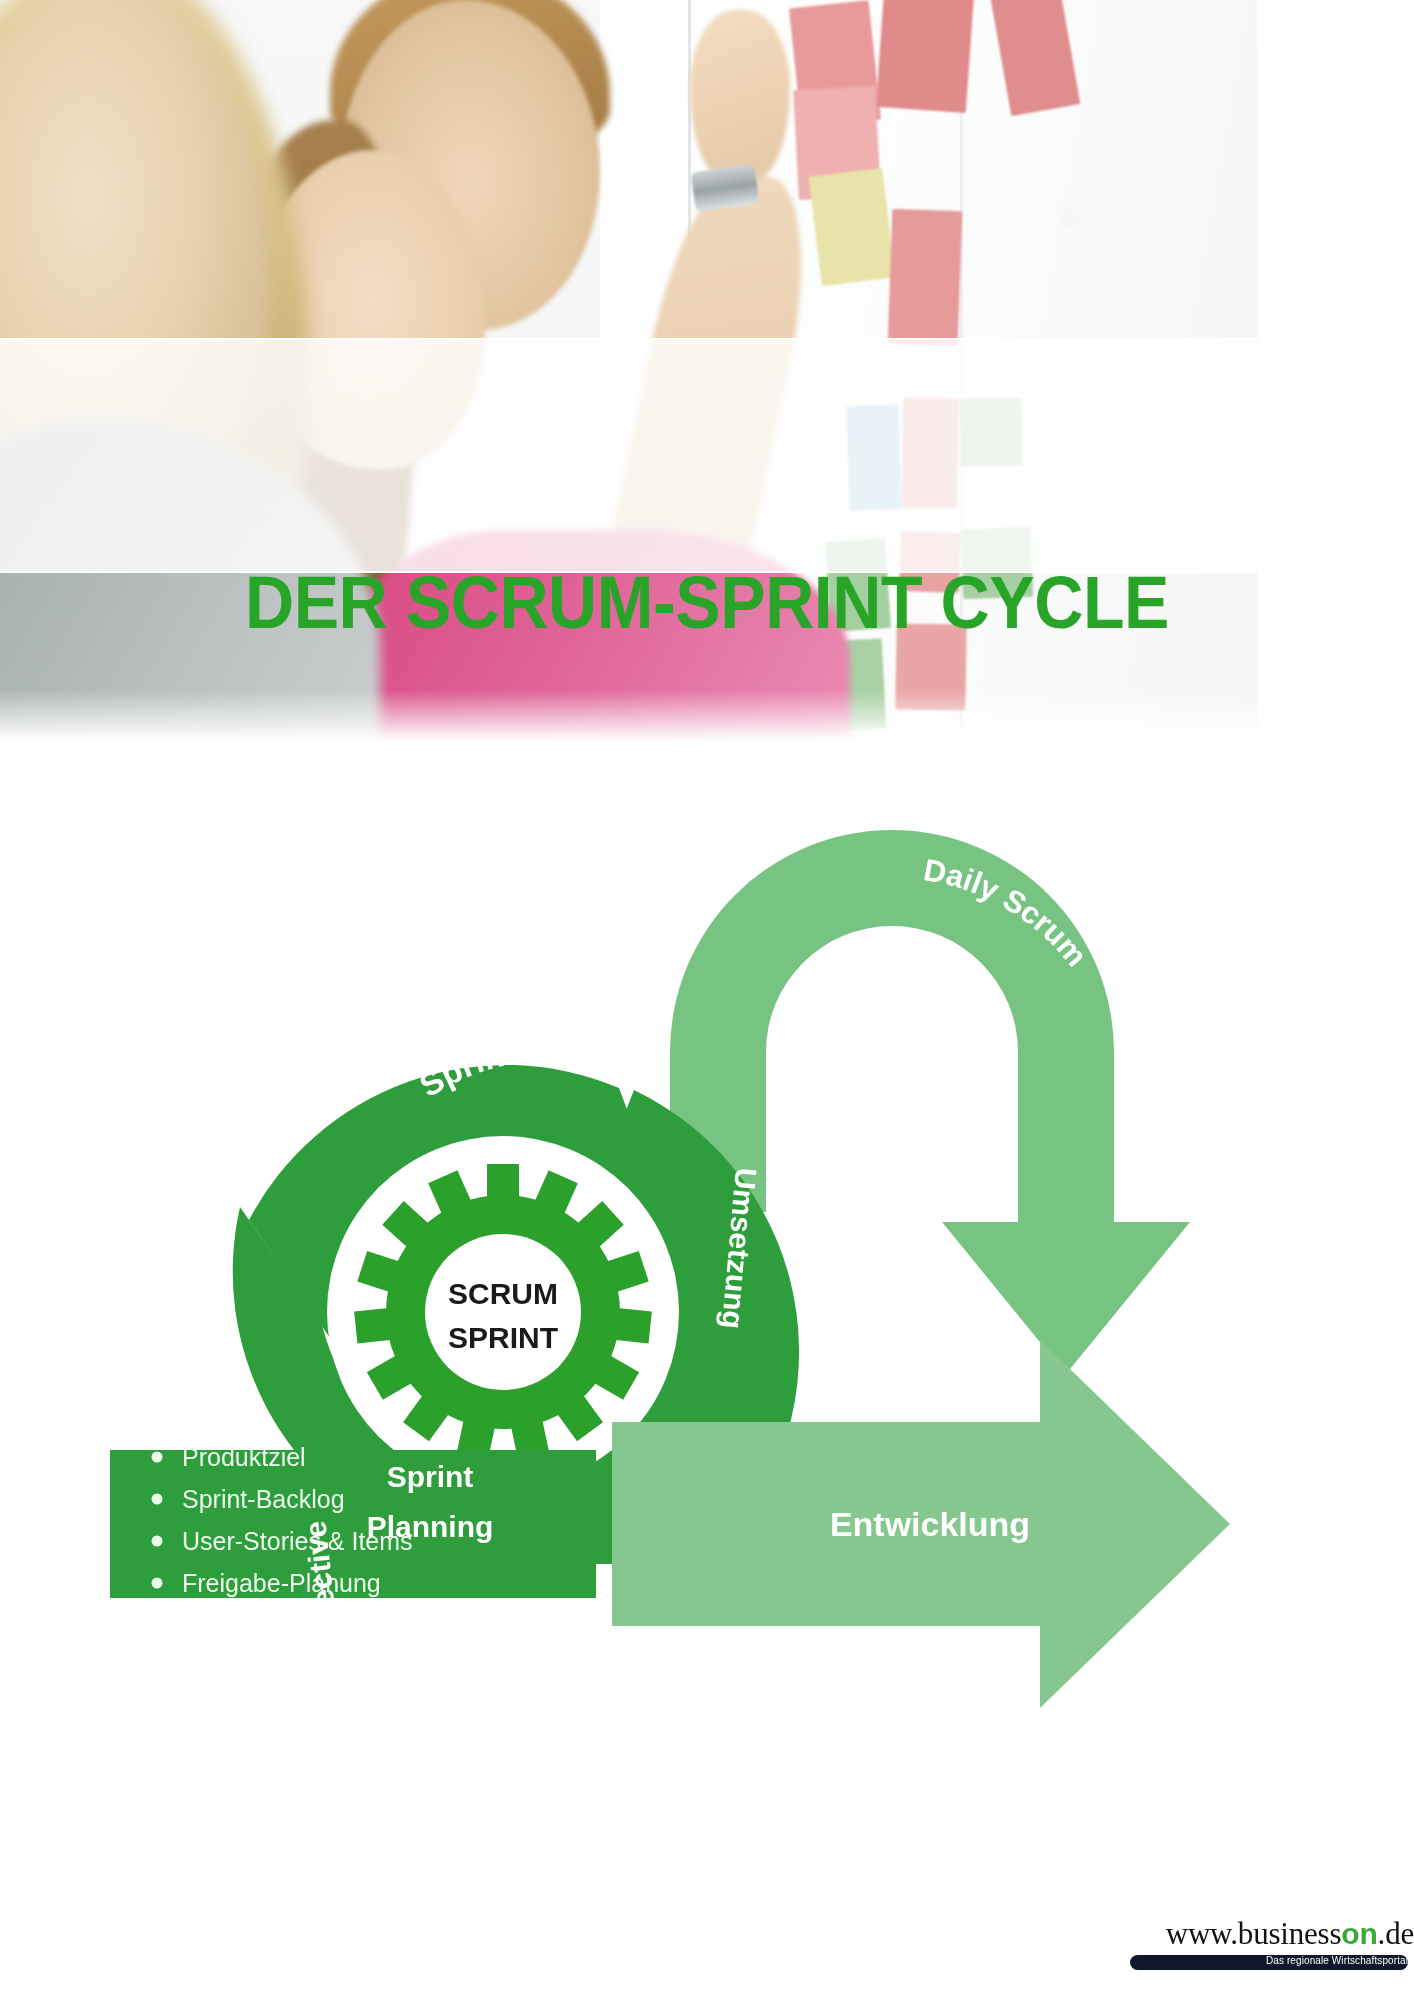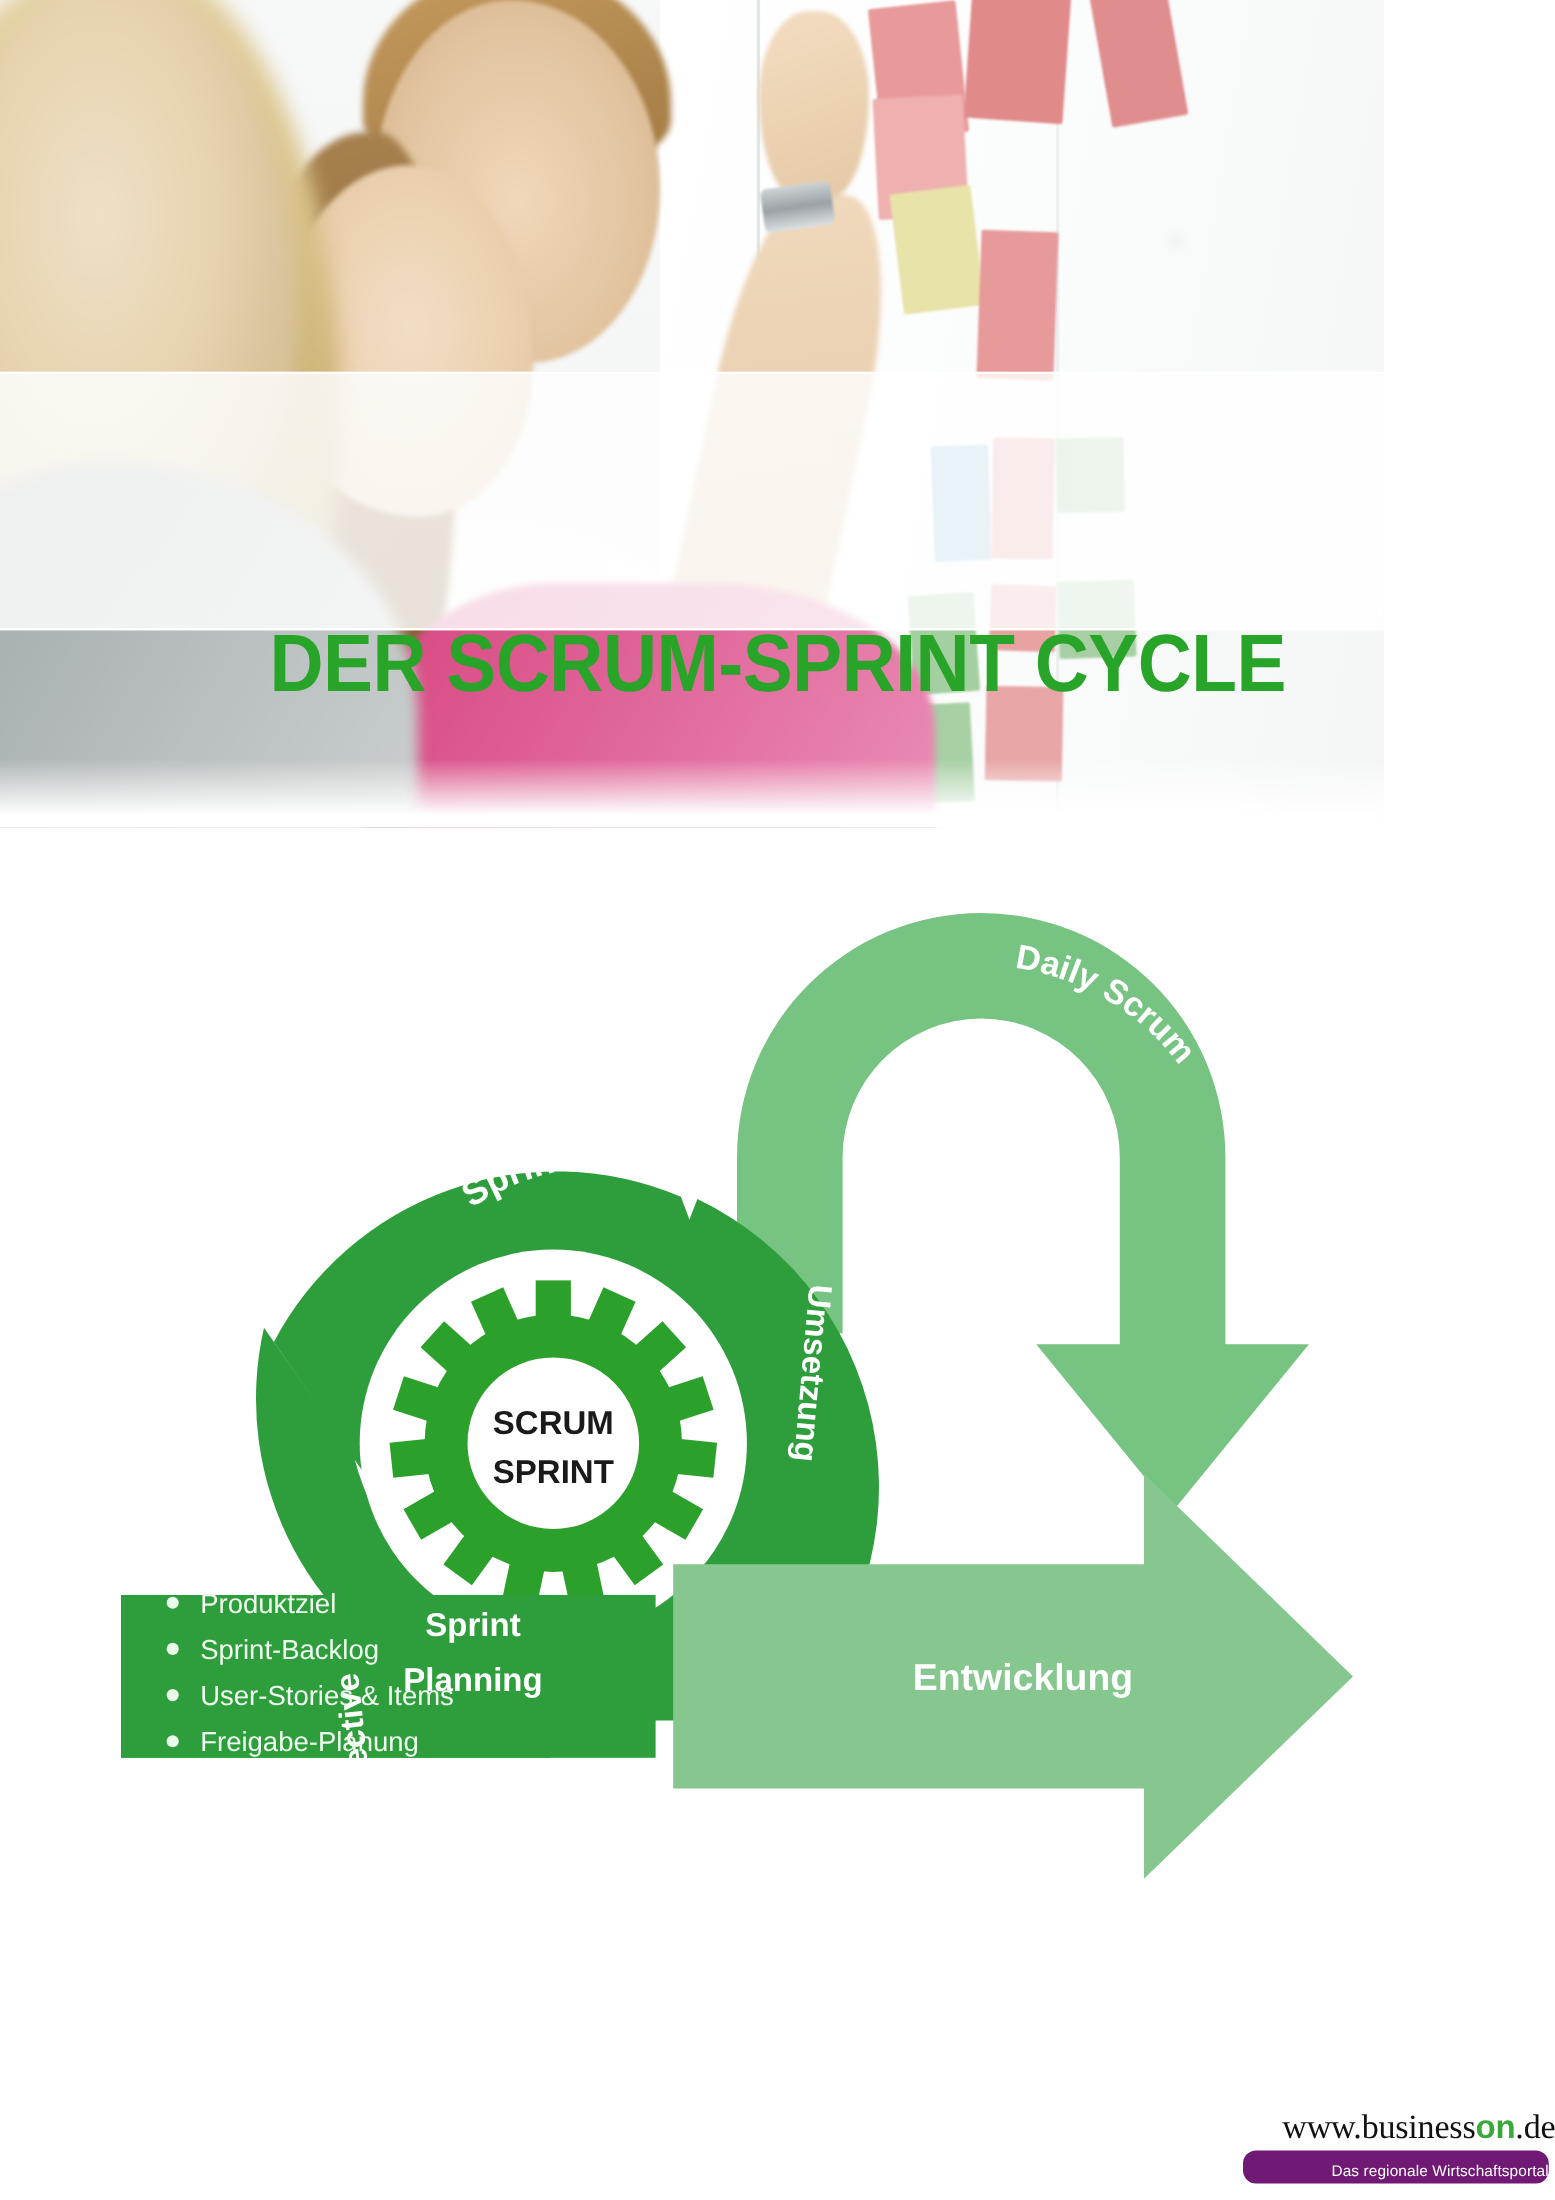--- a/index.html
+++ b/index.html
@@ -73,22 +73,22 @@
 
   
   .diagram{position:absolute;left:0;top:752px;width:1414px;height:1090px;}
   .diagram svg{display:block;}
 
   
   .footer{position:absolute;left:0;top:1880px;width:1414px;text-align:right;margin-top:36px;}
   .logo{display:inline-block;position:relative;width:290px;}
   .logo-line{font-family:"Liberation Serif",serif;font-size:31px;color:#111;white-space:nowrap;letter-spacing:-.2px;}
   .logo-line .on{font-family:"Liberation Sans",sans-serif;font-weight:bold;color:#3aa93a;font-size:30px;}
-  .logo-pill{margin:3px auto 0;background:#701a75;border-radius:12px;color:#fff;
-      font-size:14px;padding:10px 0 4px;width:278px;letter-spacing:.1px;}
+  .logo-pill{margin:3px auto 0;background:#0f172a;border-radius:12px;color:#fff;
+      font-size:10px;padding:0 0 4px;width:278px;letter-spacing:.1px;}
 </style>
 </head>
 <body>
 
 <div class="hero">
   <div class="hero-photo">
     <div class="wall"></div>
     <div class="wall-line" style="left:688px"></div>
     <div class="wall-line" style="left:960px;opacity:.5"></div>
 

